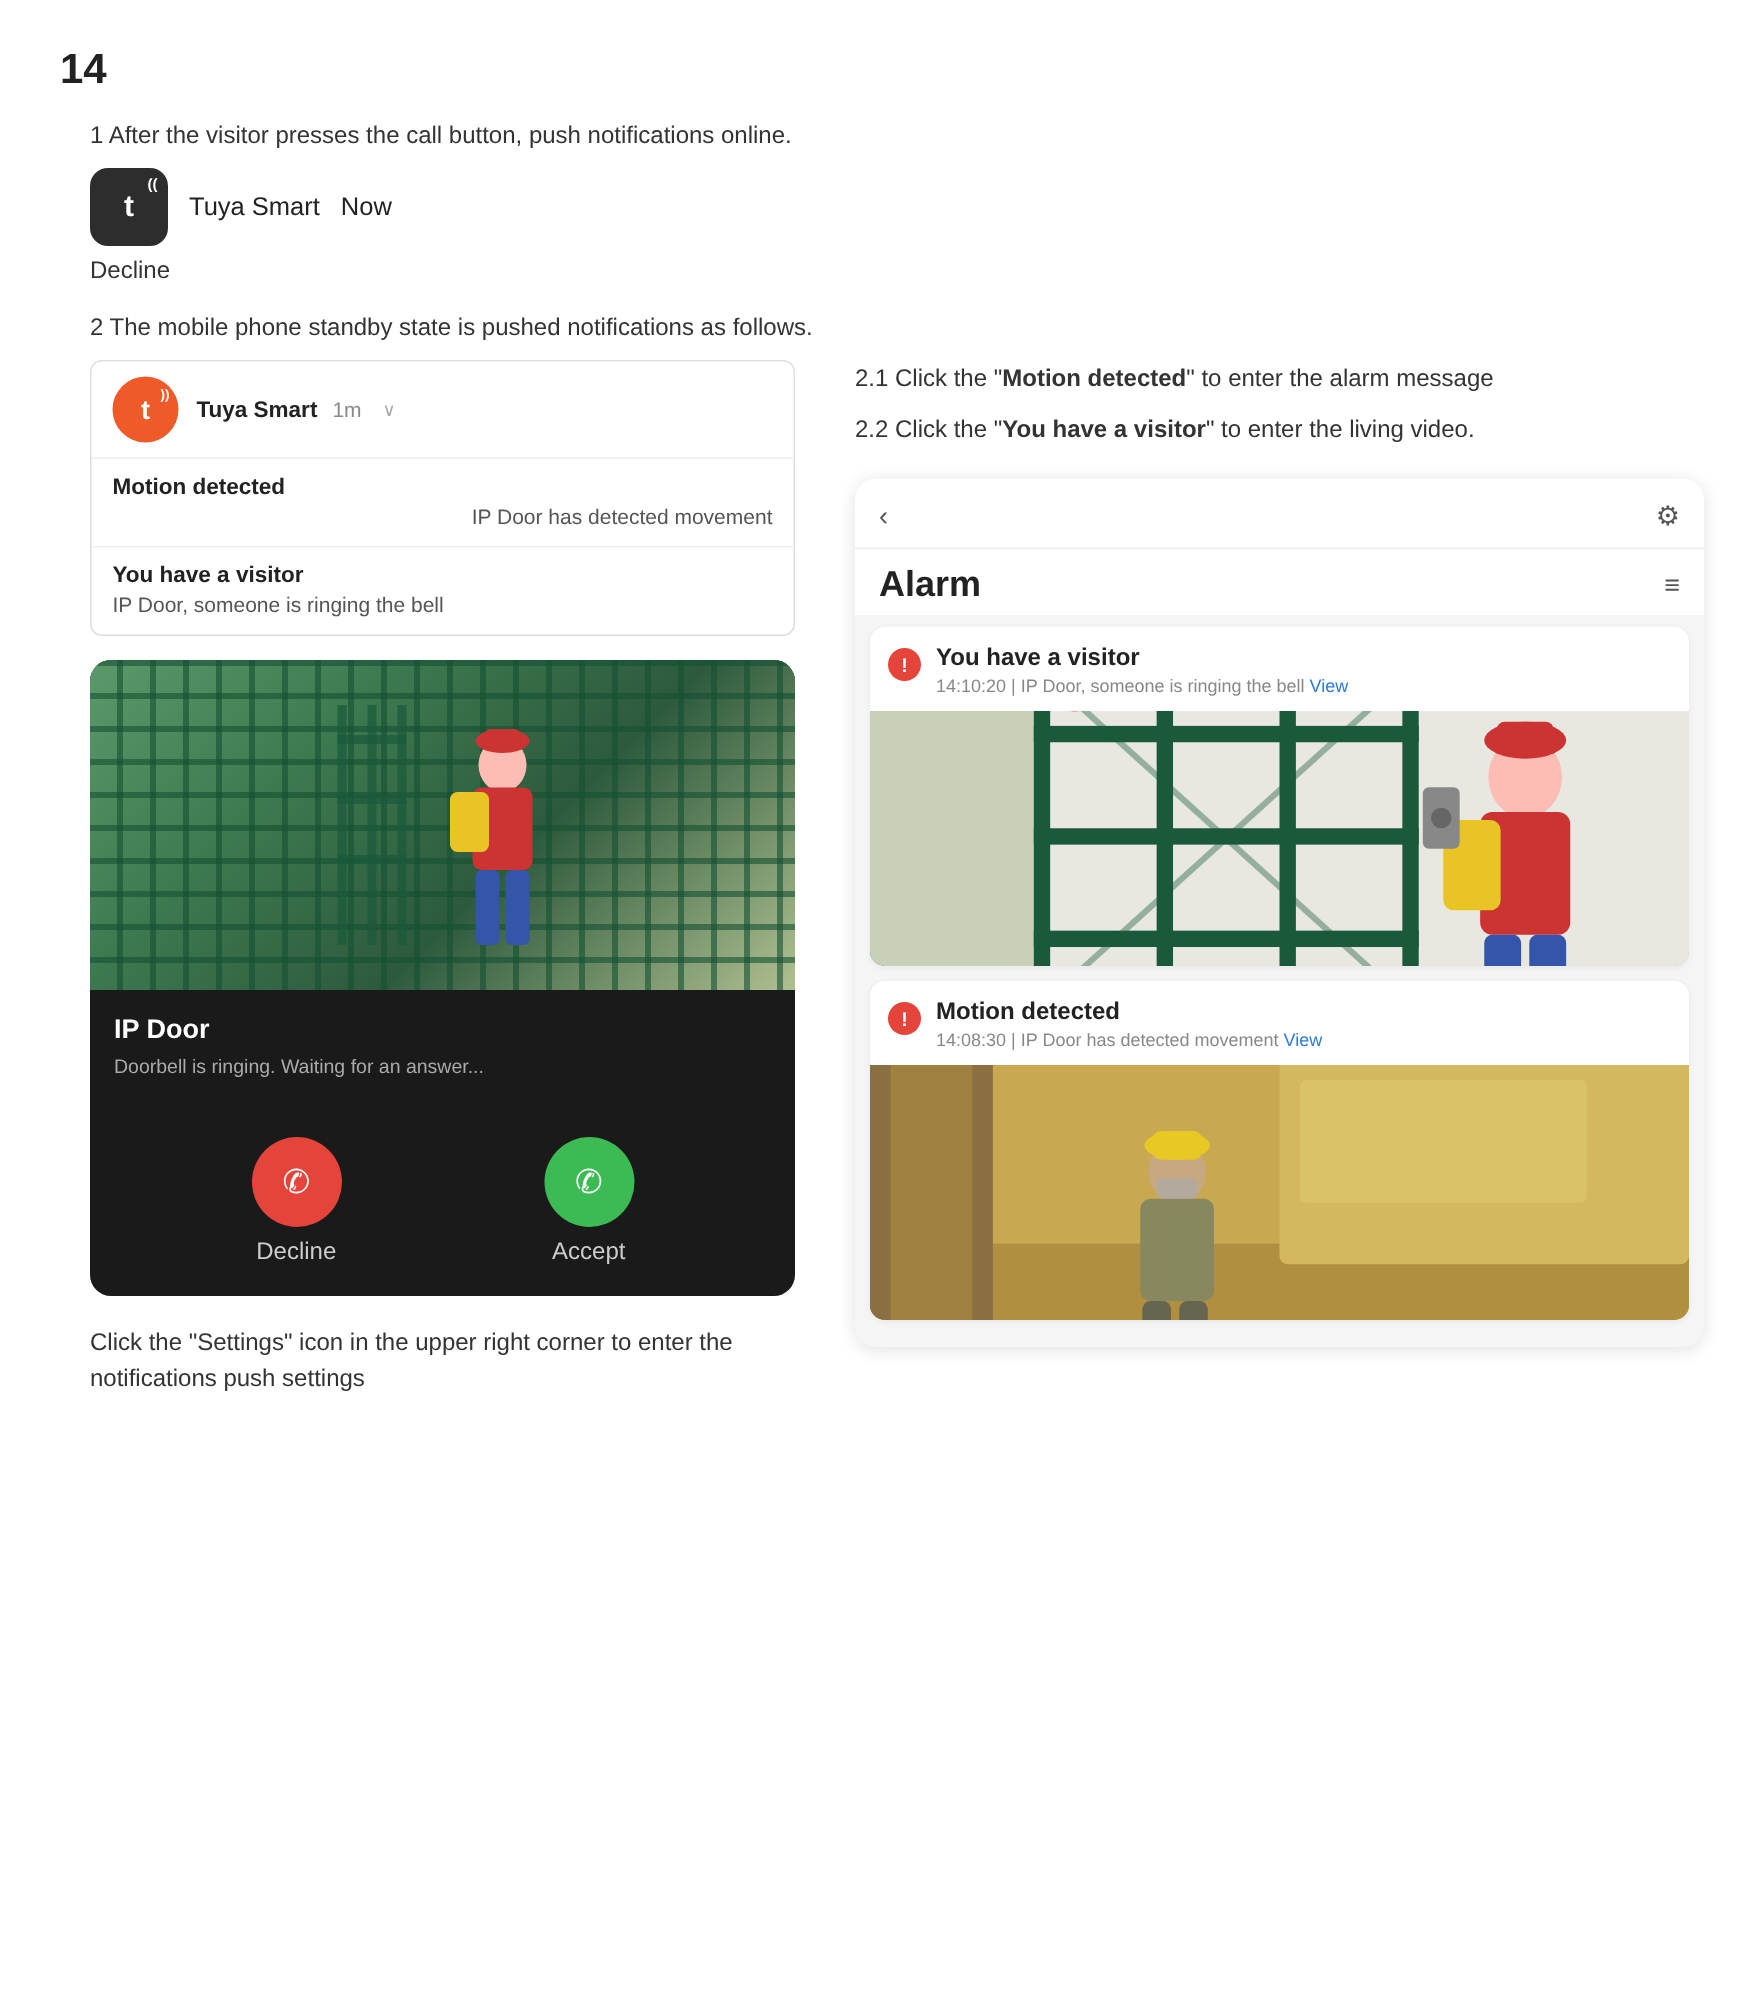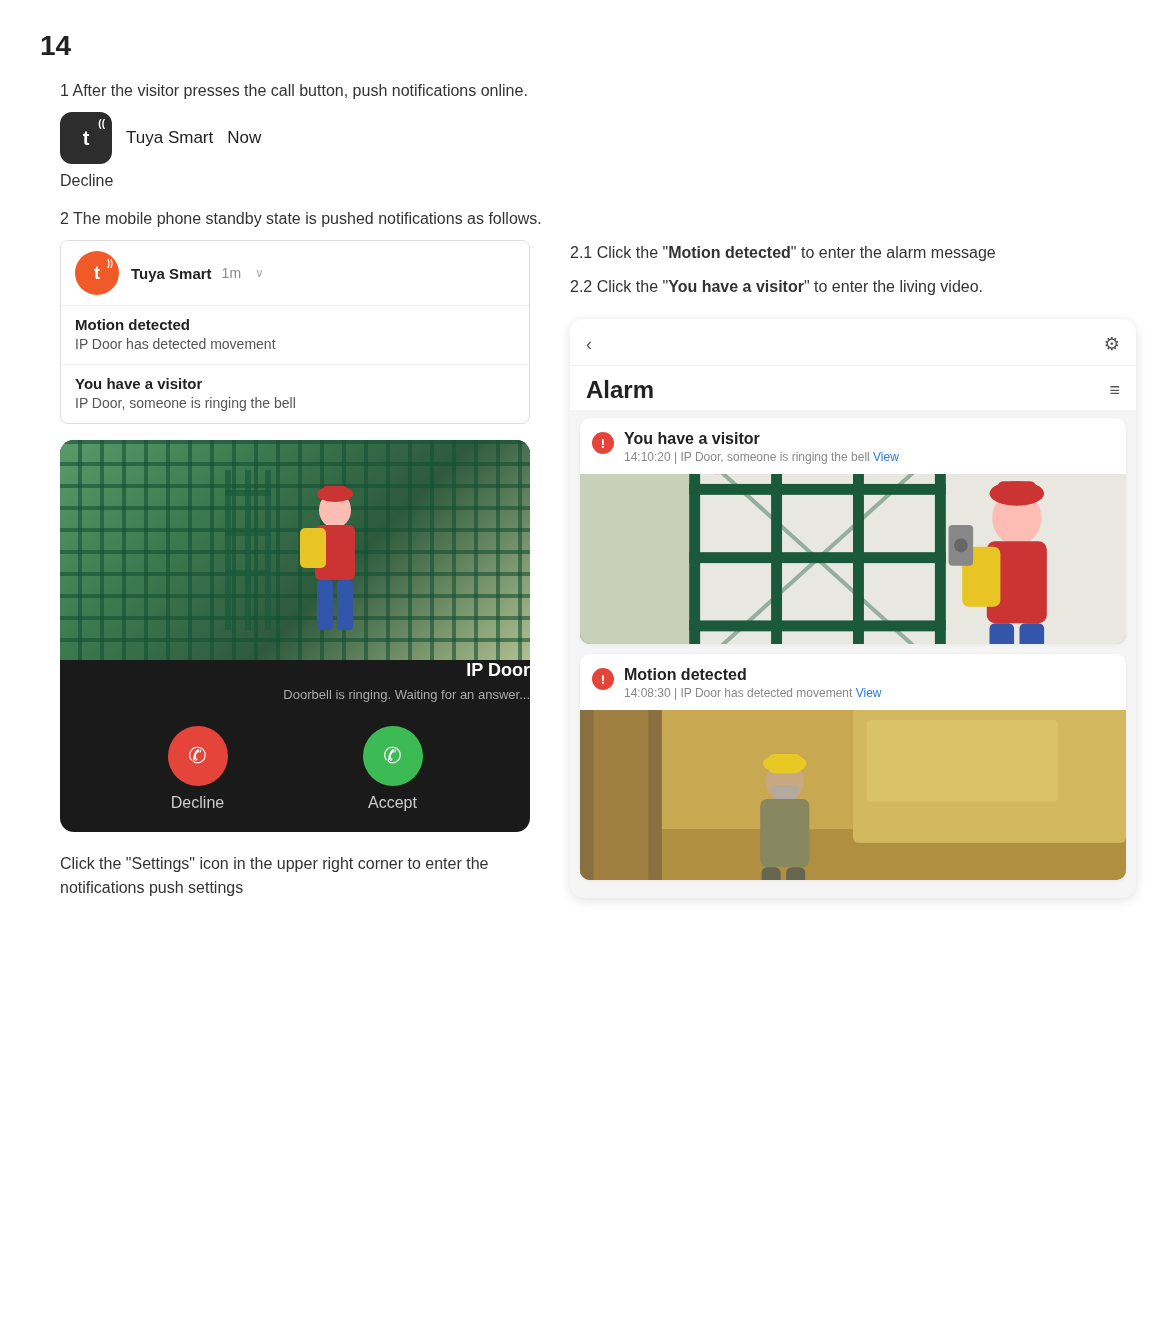--- a/index.html
+++ b/index.html
@@ -148,20 +148,21 @@
     }
     .notif-body .title {
       font-size: 15px;
       font-weight: 700;
       color: #222;
       margin-bottom: 3px;
     }
     .notif-body .desc {
       font-size: 14px;
       color: #555;
+      text-align: right;
     }
     .notif-body2 {
       padding: 10px 14px 12px;
       border-top: 1px solid #eee;
     }
     .notif-body2 .title {
       font-size: 15px;
       font-weight: 700;
       color: #222;
       margin-bottom: 3px;
@@ -197,21 +198,22 @@
     .gate-visual {
       width: 100%;
       height: 100%;
       background: 
         repeating-linear-gradient(90deg, transparent, transparent 18px, rgba(20,80,50,0.6) 18px, rgba(20,80,50,0.6) 22px),
         repeating-linear-gradient(0deg, transparent, transparent 18px, rgba(20,80,50,0.6) 18px, rgba(20,80,50,0.6) 22px),
         linear-gradient(135deg, #5a9a6a 0%, #3d7a50 30%, #2d5a3d 60%, #b0c090 100%);
     }
 
     .call-info {
-      text-align: right;
+      padding: 16px;
+      text-align: left;
     }
     .call-info .device-name {
       font-size: 18px;
       font-weight: 600;
       color: #fff;
       margin-bottom: 6px;
     }
     .call-info .device-status {
       font-size: 13px;
       color: #aaa;

